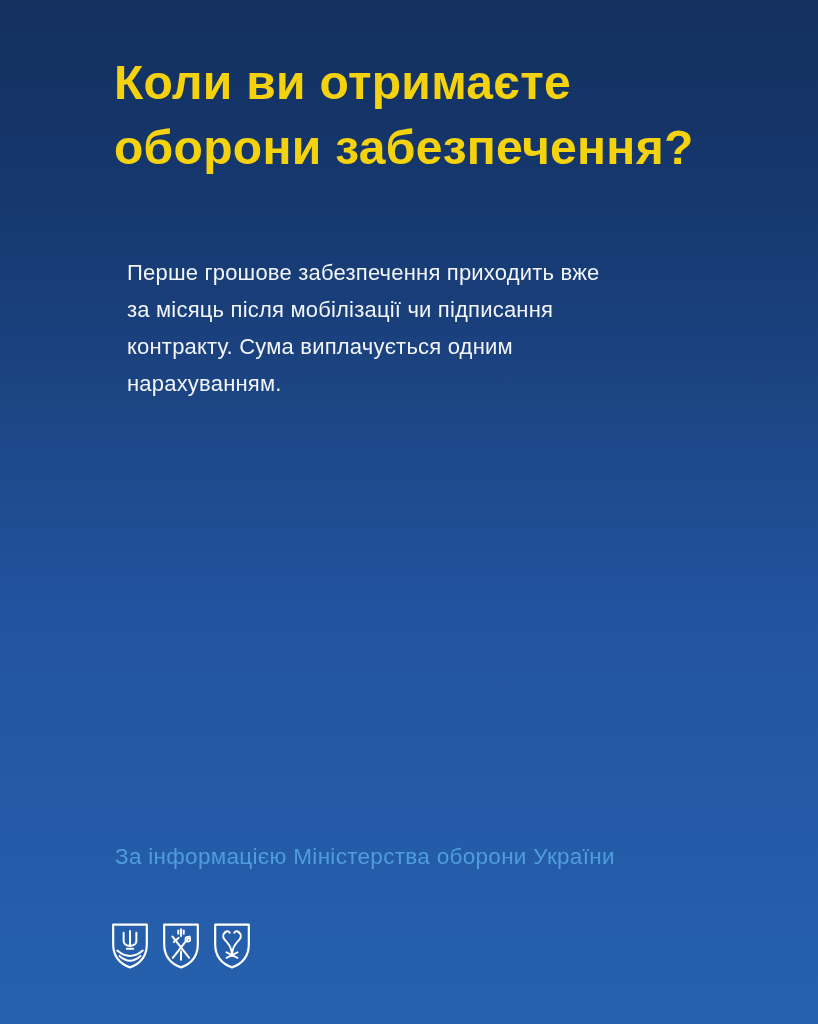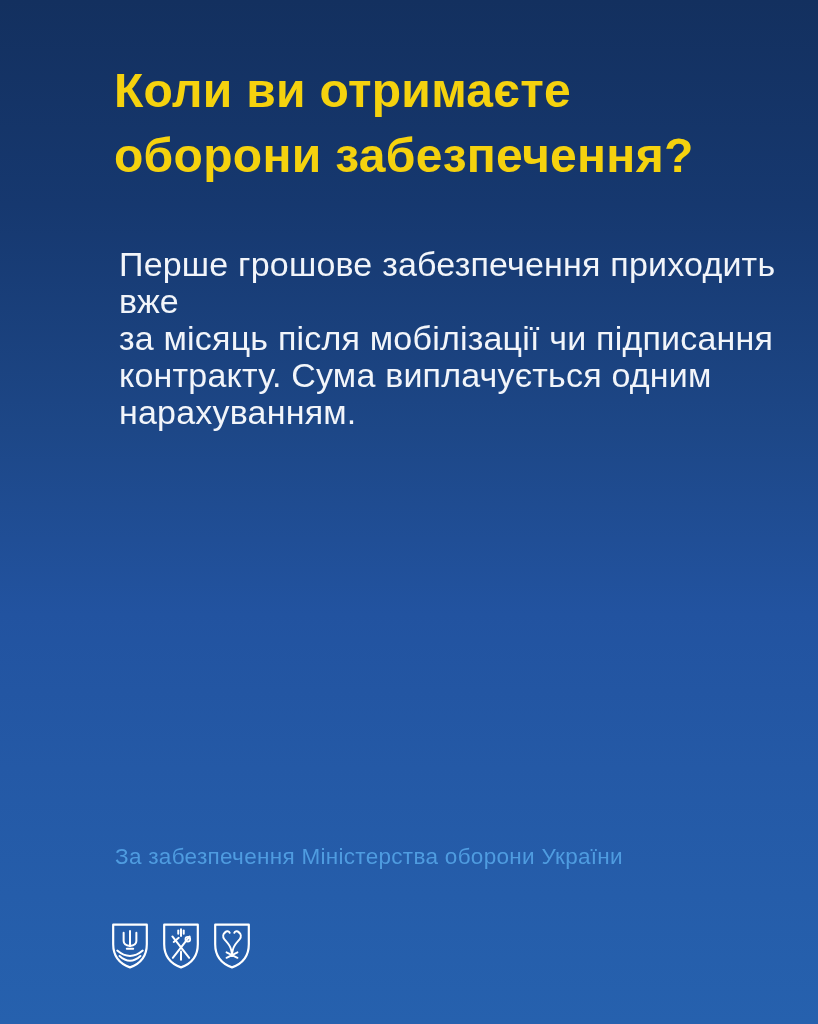--- a/index.html
+++ b/index.html
@@ -13,37 +13,37 @@
       var(--background-top, #13305f) 0%,
       #16386f 20%,
       #1d4787 42%,
       #2253a0 60%,
       #2459a6 75%,
       var(--background-bottom, #2661ae) 100%);
   }
   .headline {
     position: absolute;
     left: 114px;
-    top: 58px;
+    top: 50px;
     margin: 0;
     color: var(--title, #F5D20E);
     font-size: 48px;
     font-weight: 700;
     line-height: 65px;
     letter-spacing: 0.3px;
   }
   .headline span { display: block; }
   .body-text {
     position: absolute;
     left: 115px;
     top: 242px;
     width: 660px;
-    margin: 4px;
+    margin: 12px;
     color: var(--body-text, #F2F5FA);
-    font-size: 34px;
+    font-size: 22px;
     font-weight: 400;
     line-height: 37px;
     letter-spacing: 0.2px;
     white-space: pre-line;
   }
   .attribution {
     position: absolute;
     left: 115px;
     top: 844px;
     margin: 0;
@@ -70,21 +70,21 @@
   <h1 class="headline">
     <span>Коли ви отримаєте</span>
     <span>оборони забезпечення?</span>
   </h1>
 
   <p class="body-text">Перше грошове забезпечення приходить вже
 за місяць після мобілізації чи підписання
 контракту. Сума виплачується одним
 нарахуванням.</p>
 
-  <p class="attribution">За забезпечення Міністерства оборони України</p>
+  <p class="attribution">За інформацією Міністерства оборони України</p>
 
   <div class="emblem-row">
 
     <svg width="40" height="50" viewBox="0 0 44 54" fill="none" stroke="currentColor" stroke-width="2.4" stroke-linecap="round" stroke-linejoin="round">
       <path d="M3.5,3.5 H40.5 V25 C40.5,39 33,46.5 22,50.5 C11,46.5 3.5,39 3.5,25 Z"></path>
       <g stroke-width="2.2">
         <path d="M22,10.5 V27"></path>
         <path d="M15,12.5 V21.5 C15,24.8 18,26.5 22,27"></path>
         <path d="M29,12.5 V21.5 C29,24.8 26,26.5 22,27"></path>
         <path d="M18.5,30 H25.5"></path>

